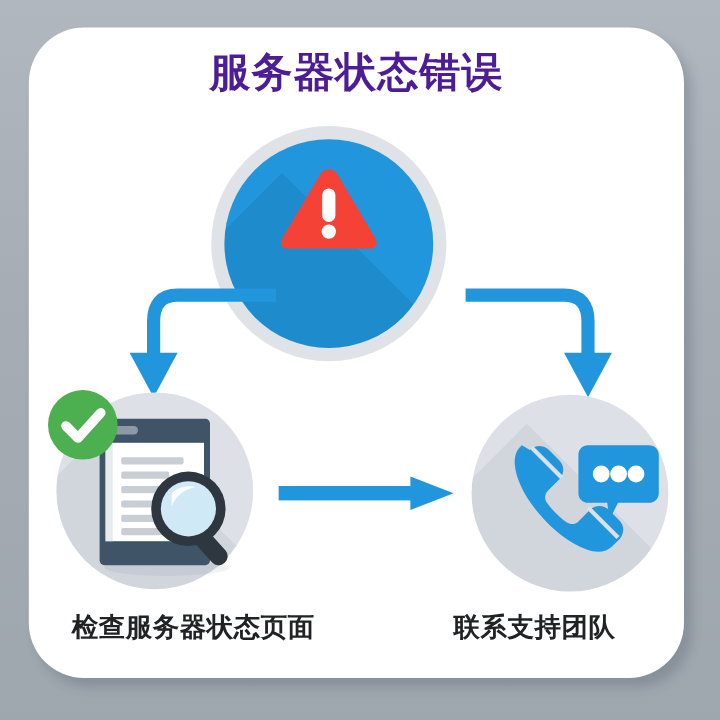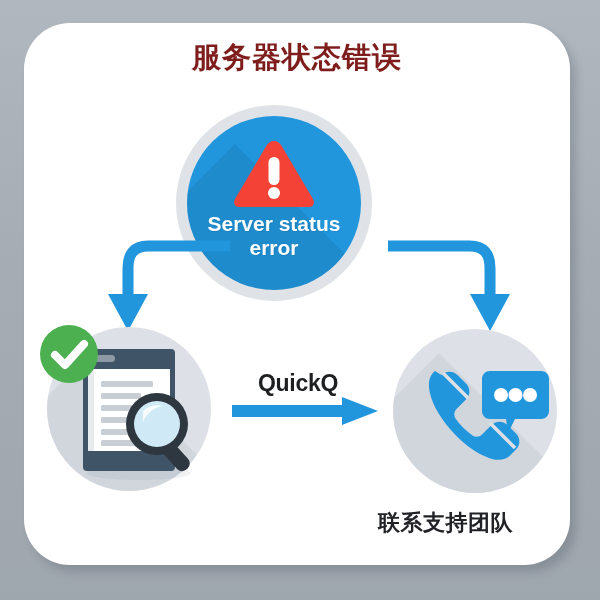--- a/index.html
+++ b/index.html
@@ -32,23 +32,23 @@
     box-shadow: 6px 7px 9px rgba(60,70,80,0.23);
   }
 
   
   .title {
     position: absolute;
     left: 0;
     top: 38px;
     width: 546px;
     text-align: center;
-    font-size: 29px;
+    font-size: 34px;
     font-weight: bold;
-    color: #7f1d1d;
+    color: #4c1d95;
     letter-spacing: 1px;
     white-space: nowrap;
   }
 
   
   .center-badge {
     position: absolute;
     left: 176px;
     top: 105px;
     width: 196px;
@@ -208,24 +208,20 @@
   <div class="center-badge">
     <div class="center-ring"></div>
     <div class="center-circle">
 
       <svg class="warn-tri" viewBox="0 0 86 72">
         <path d="M43 3 C46.5 3 49 5 50.7 8 L82 61 C84 65 82.5 69 78 69 L8 69 C3.5 69 2 65 4 61 L35.3 8 C37 5 39.5 3 43 3 Z" fill="#f44336"></path>
         <rect x="37.5" y="19" width="11" height="28" rx="5.5" fill="#ffffff"></rect>
         <circle cx="43" cy="55" r="6" fill="#ffffff"></circle>
       </svg>
 
-      <div class="badge-text">
-        <div>Server status</div>
-        <div>error</div>
-      </div>
     </div>
   </div>
 
   <svg class="arrow-left" viewBox="0 0 130 108">
     <path d="M126 18 L44 18 C30 18 24 26 24 40 L24 72" stroke="#2196dd" stroke-width="11" fill="none" stroke-linecap="butt"></path>
     <path d="M24 103 L4 66 L44 66 Z" fill="#2196dd"></path>
   </svg>
 
   <svg class="arrow-right" viewBox="0 0 130 108">
     <path d="M4 18 L86 18 C100 18 106 26 106 40 L106 72" stroke="#2196dd" stroke-width="11" fill="none" stroke-linecap="butt"></path>
@@ -283,23 +279,23 @@
       </g>
 
       <path d="M97 42 L148 42 C152.5 42 156 45.5 156 50 L156 82 C156 86.5 152.5 90 148 90
                L122 90 L115 104 L113 90 L97 90 C92.5 90 89 86.5 89 82 L89 50 C89 45.5 92.5 42 97 42 Z" fill="#2196dd"></path>
       <circle cx="108" cy="66" r="7" fill="#ffffff"></circle>
       <circle cx="122.5" cy="66" r="7" fill="#ffffff"></circle>
       <circle cx="137" cy="66" r="7" fill="#ffffff"></circle>
     </svg>
   </div>
 
-  <div class="quickq">QuickQ</div>
 
   <svg class="mid-arrow" viewBox="0 0 146 32">
     <rect x="0" y="10" width="116" height="12" fill="#2196dd"></rect>
     <path d="M110 2 L146 16 L110 30 Z" fill="#2196dd"></path>
   </svg>
 
+  <div class="caption cap-left">检查服务器状态页面</div>
 
   <div class="caption cap-right">联系支持团队</div>
 
 </div>
 
 </body></html>

